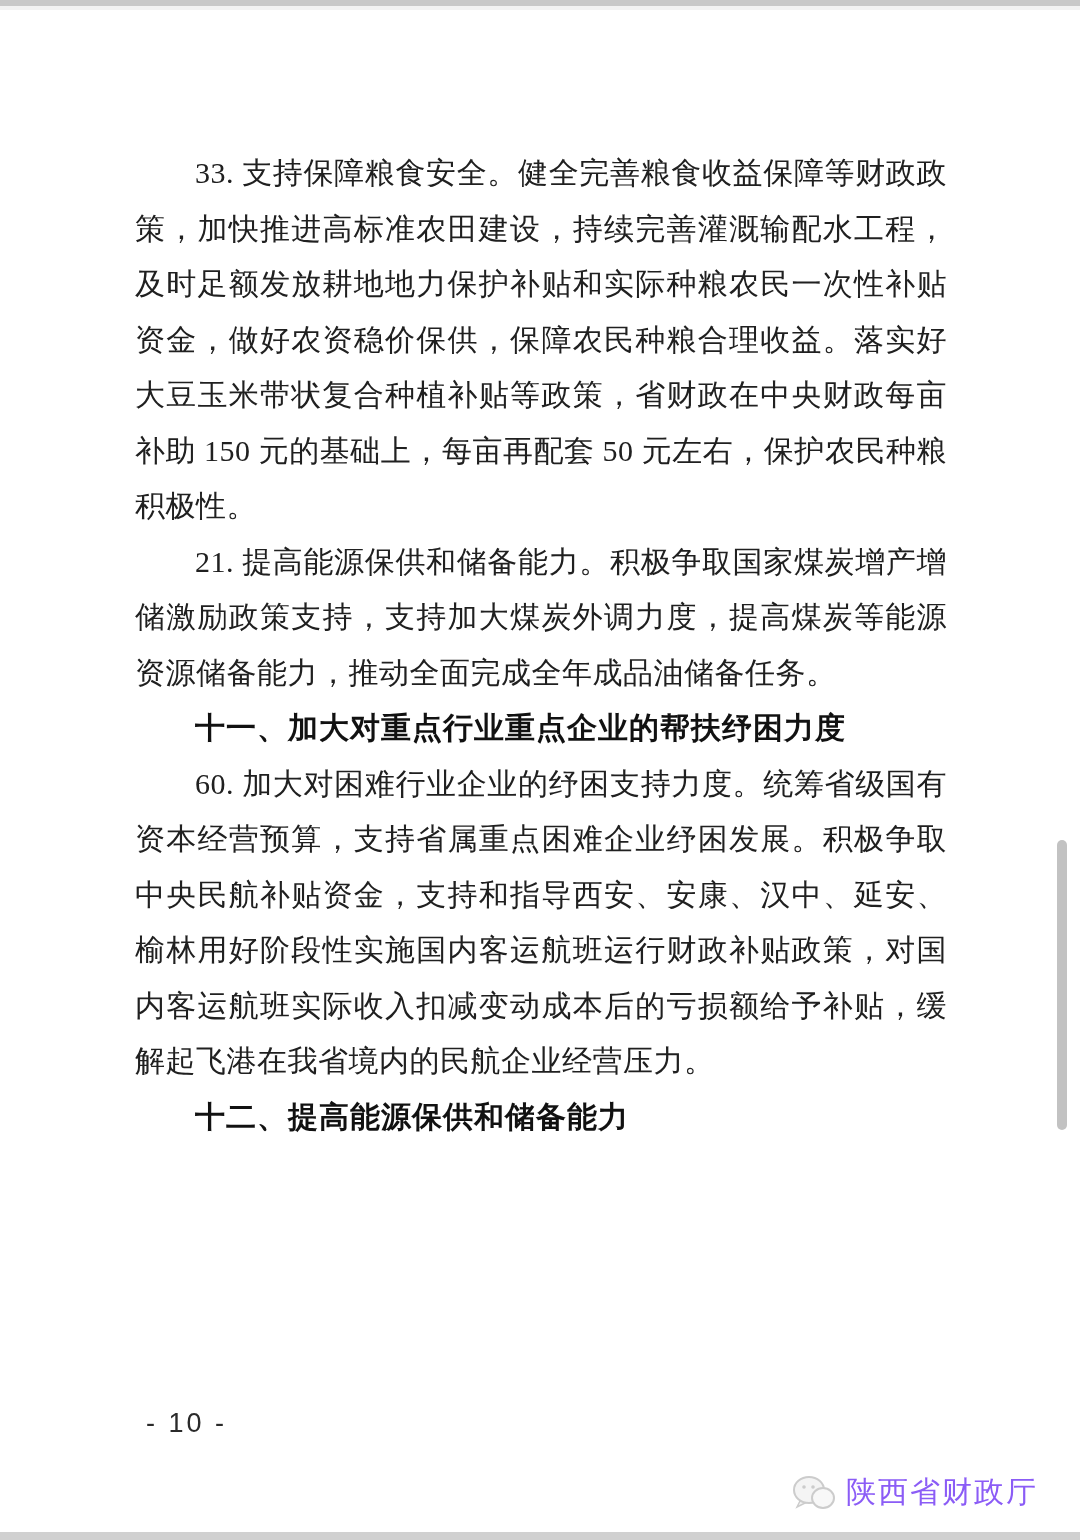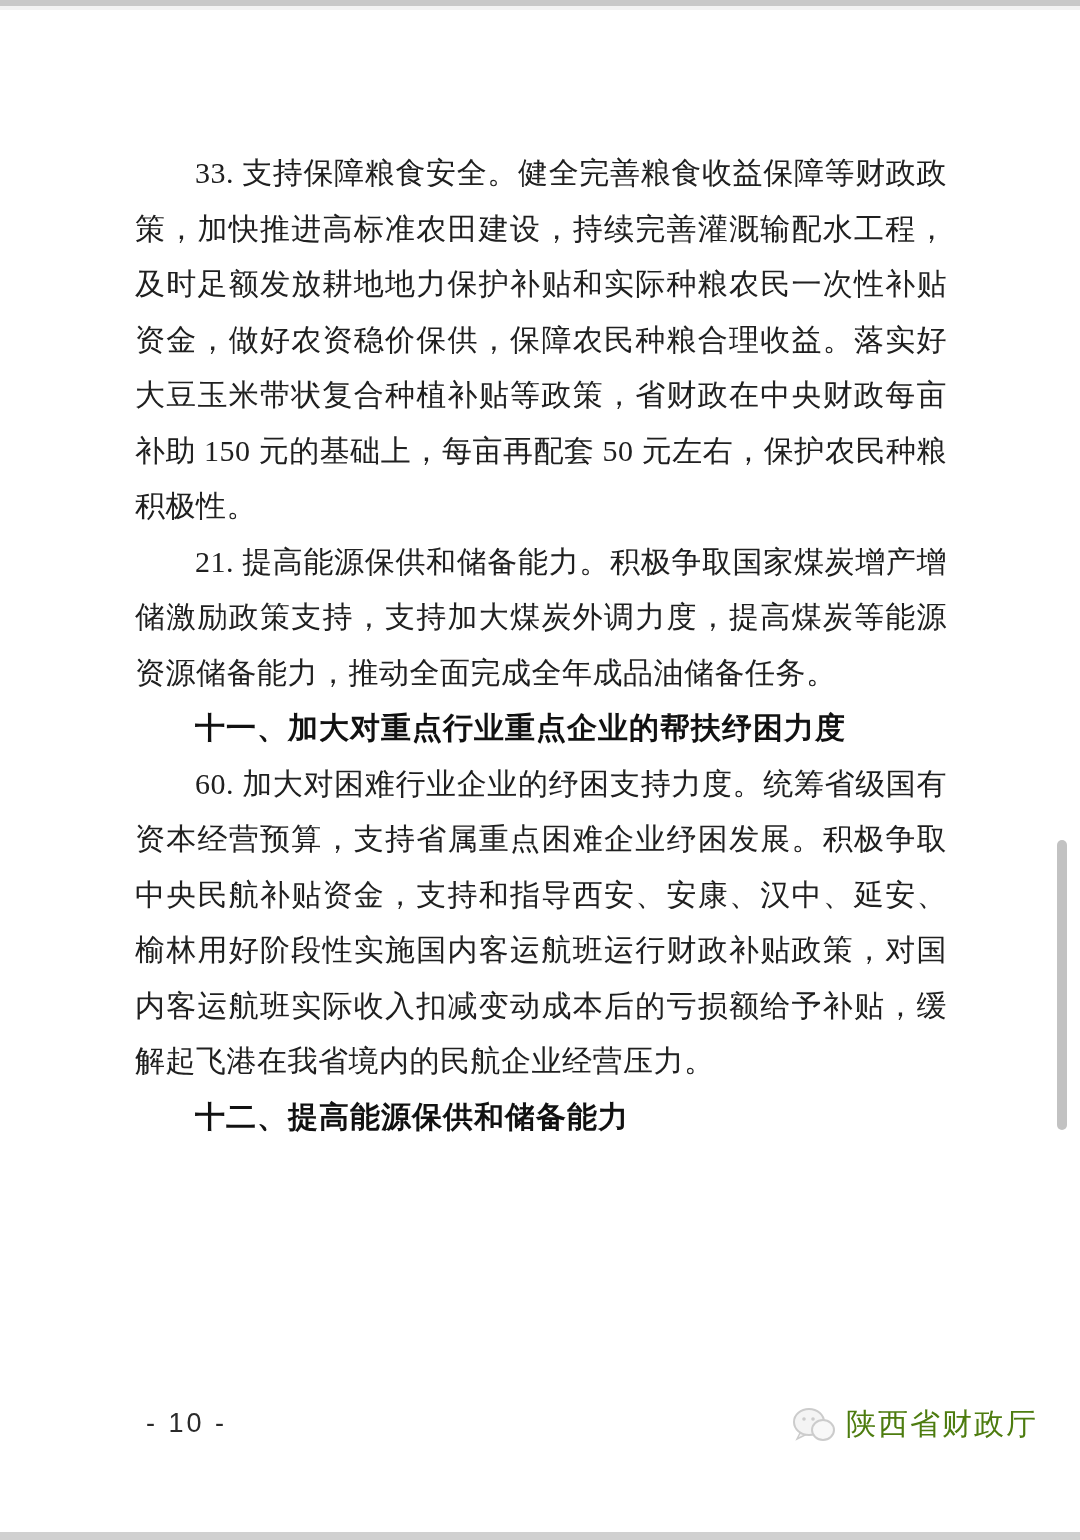--- a/index.html
+++ b/index.html
@@ -51,25 +51,25 @@
     position: absolute;
     left: 138px; top: 1408px;
     font-size: 27px;
     letter-spacing: 3px;
     color: #2a2a2a;
     font-family: Liberation Sans, sans-serif;
     margin-left: 8px;
   }
   .watermark {
     position: absolute;
-    right: 42px; top: 1404px;
+    right: 42px; top: 1472px;
     display: flex;
     align-items: center;
     gap: 10px;
-    color: #4d7c0f;
+    color: #8b5cf6;
     font-family: "Liberation Sans", "DejaVu Sans", sans-serif;
     font-size: 30px;
     letter-spacing: 2px;
     text-shadow: 1px 1px 0 #ffffff;
   }
   .wm-icon { display: inline-block; width: 44px; height: 38px; }
   .scrollbar-thumb {
     position: absolute;
     right: 13px; top: 840px;
     width: 10px; height: 290px;

